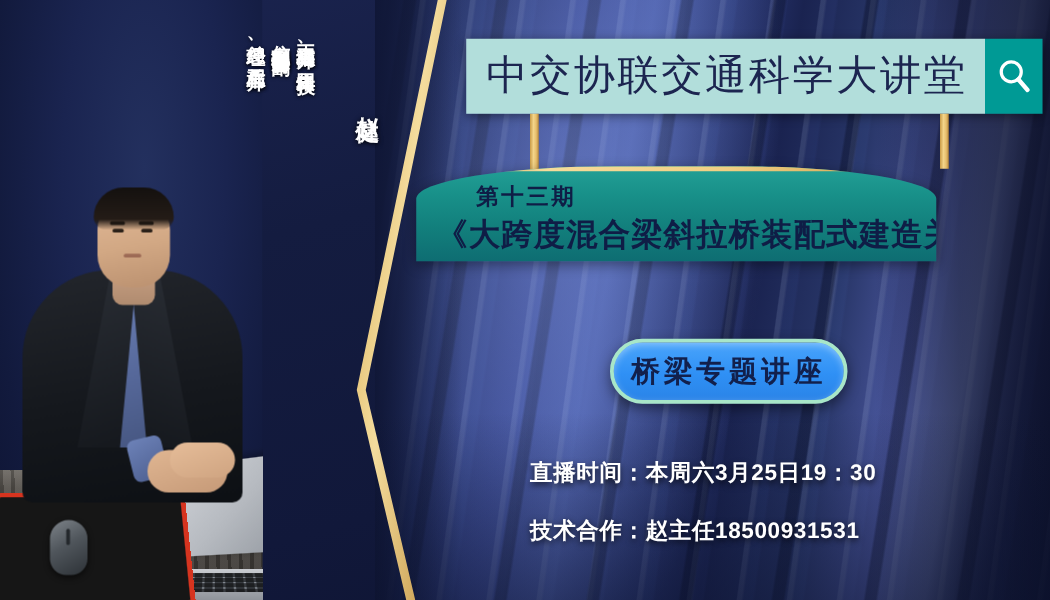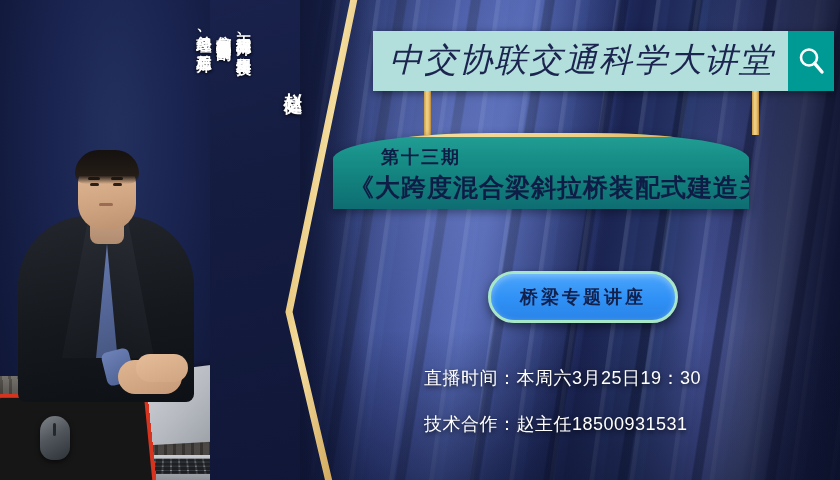--- a/index.html
+++ b/index.html
@@ -114,21 +114,21 @@
       align-items:flex-start;gap:4px;}
   .vcol{writing-mode:vertical-rl;text-orientation:upright;
       color:#ffffff;font-weight:bold;font-size:15px;line-height:1.06;letter-spacing:1px;
       text-shadow:0 1px 3px rgba(0,0,0,.75);}
   .vname{position:absolute;top:78px;left:282px;writing-mode:vertical-rl;text-orientation:upright;
       color:#ffffff;font-weight:bold;font-size:19px;letter-spacing:3px;line-height:1.1;
       text-shadow:0 1px 4px rgba(0,0,0,.8);}
 
   
   .hdr{position:absolute;left:373px;top:31px;height:60px;display:flex;align-items:stretch;
-      box-shadow:0 2px 8px rgba(0,0,0,.45);font-style:italic;}
+      box-shadow:0 2px 8px rgba(0,0,0,.45);}
   .hdr-text{background:#b2dedb;color:#1c2550;
       font-size:33px;font-weight:500;letter-spacing:2px;
       display:flex;align-items:center;padding:0 14px 2px 16px;white-space:nowrap;}
   .hdr-search{width:46px;background:#009a95;display:flex;align-items:center;justify-content:center;}
 
   
   .stem{position:absolute;width:7px;background:linear-gradient(90deg,#c99b46,#f3d489 40%,#e7bf6e 70%,#b8873a);}
 
   
   .sub{position:absolute;left:333px;top:133px;width:416px;height:76px;
@@ -140,24 +140,24 @@
       border-radius:160px 160px 0 0 / 20px 20px 0 0;}
   .sub-line1{position:absolute;left:48px;top:12px;color:#0f1d46;font-size:18px;font-weight:bold;letter-spacing:2px;}
   .sub-line2{position:absolute;left:16px;top:38px;color:#0f1d46;font-size:25px;font-weight:bold;letter-spacing:1px;white-space:nowrap;}
 
   
   .pill{position:absolute;left:488px;top:271px;width:184px;height:46px;
       background:linear-gradient(180deg,#49a4fb 0%,#2f90f5 55%,#2a84e8 100%);
       border:3px solid #a8e6c8;border-radius:26px;
       display:flex;align-items:center;justify-content:center;
       box-shadow:0 4px 10px rgba(0,0,0,.45), inset 0 2px 6px rgba(255,255,255,.35);}
-  .pill span{color:#12204c;font-size:18px;font-weight:bold;letter-spacing:3px;}
-
-  
-  .info{position:absolute;left:424px;top:366px;color:#ffffff;font-weight:normal;font-size:18px;
+  .pill span{color:#12204c;font-size:23px;font-weight:bold;letter-spacing:3px;}
+
+  
+  .info{position:absolute;left:424px;top:366px;color:#ffffff;font-weight:bold;font-size:18px;
       letter-spacing:.5px;text-shadow:0 2px 5px rgba(0,0,0,.75);}
   .info div{margin-bottom:22px;white-space:nowrap;}
 </style>
 </head>
 <body>
 
 <div id="stage">
 
   <div class="bg-base"></div>
 

